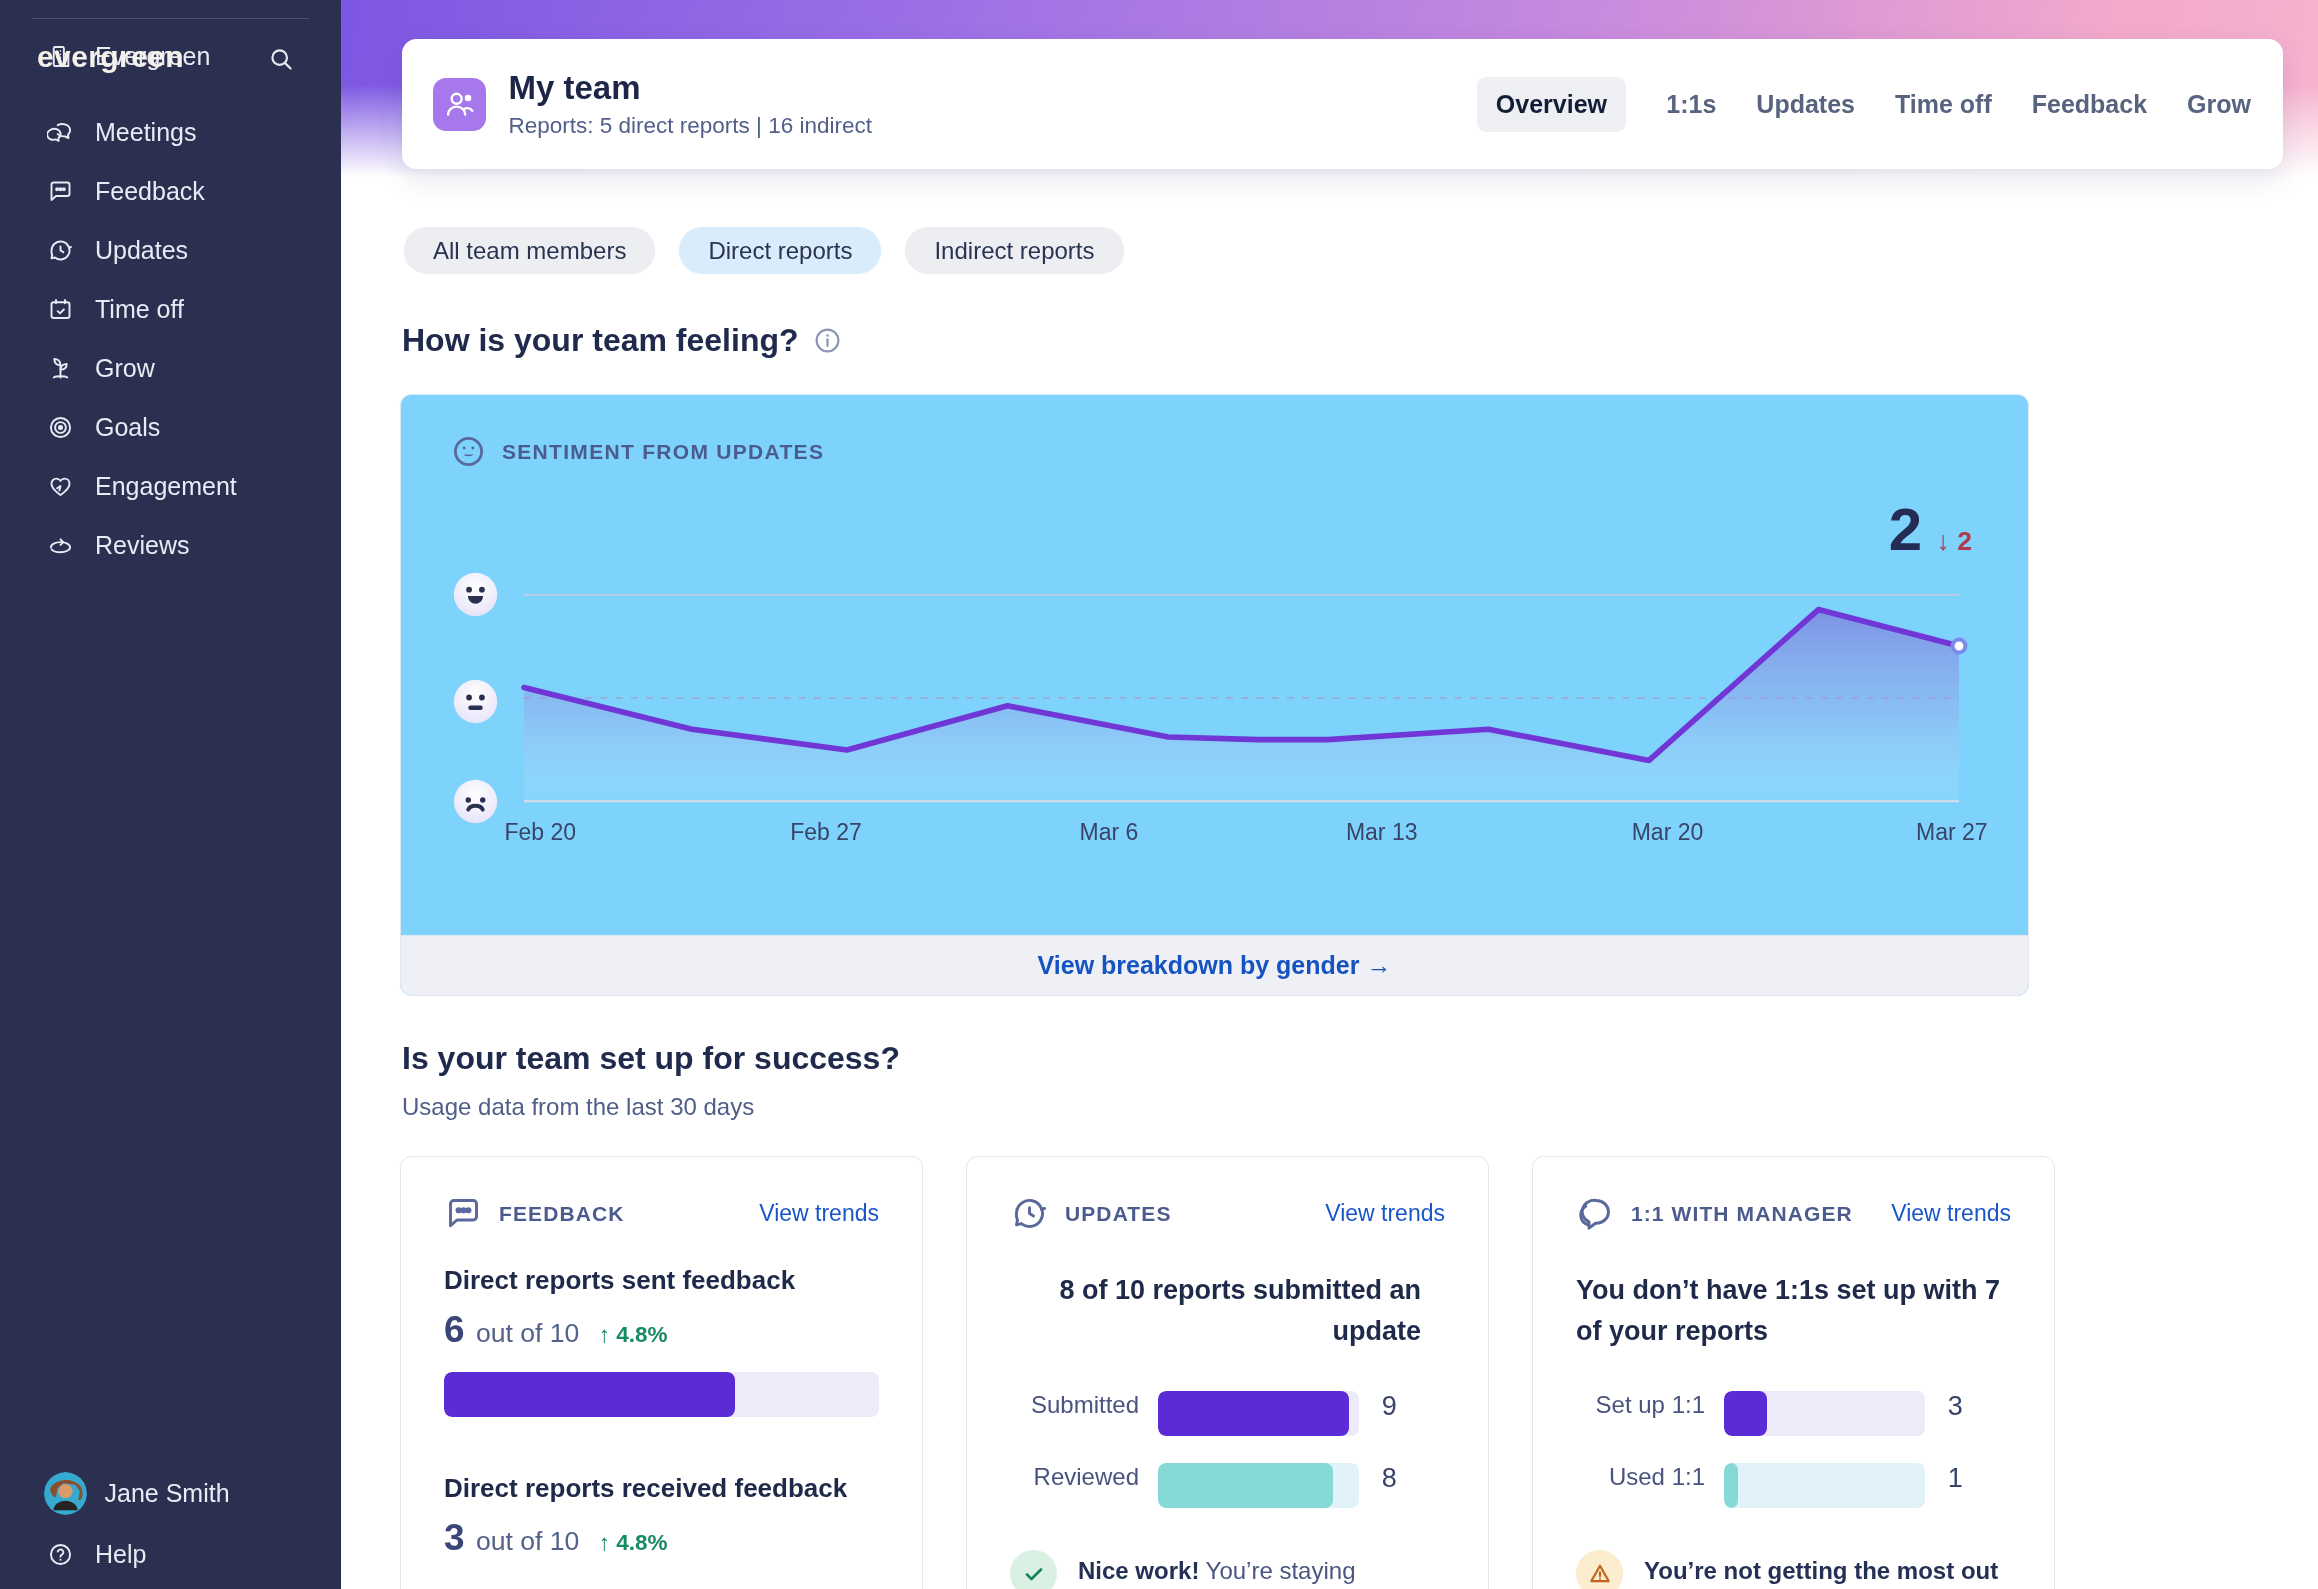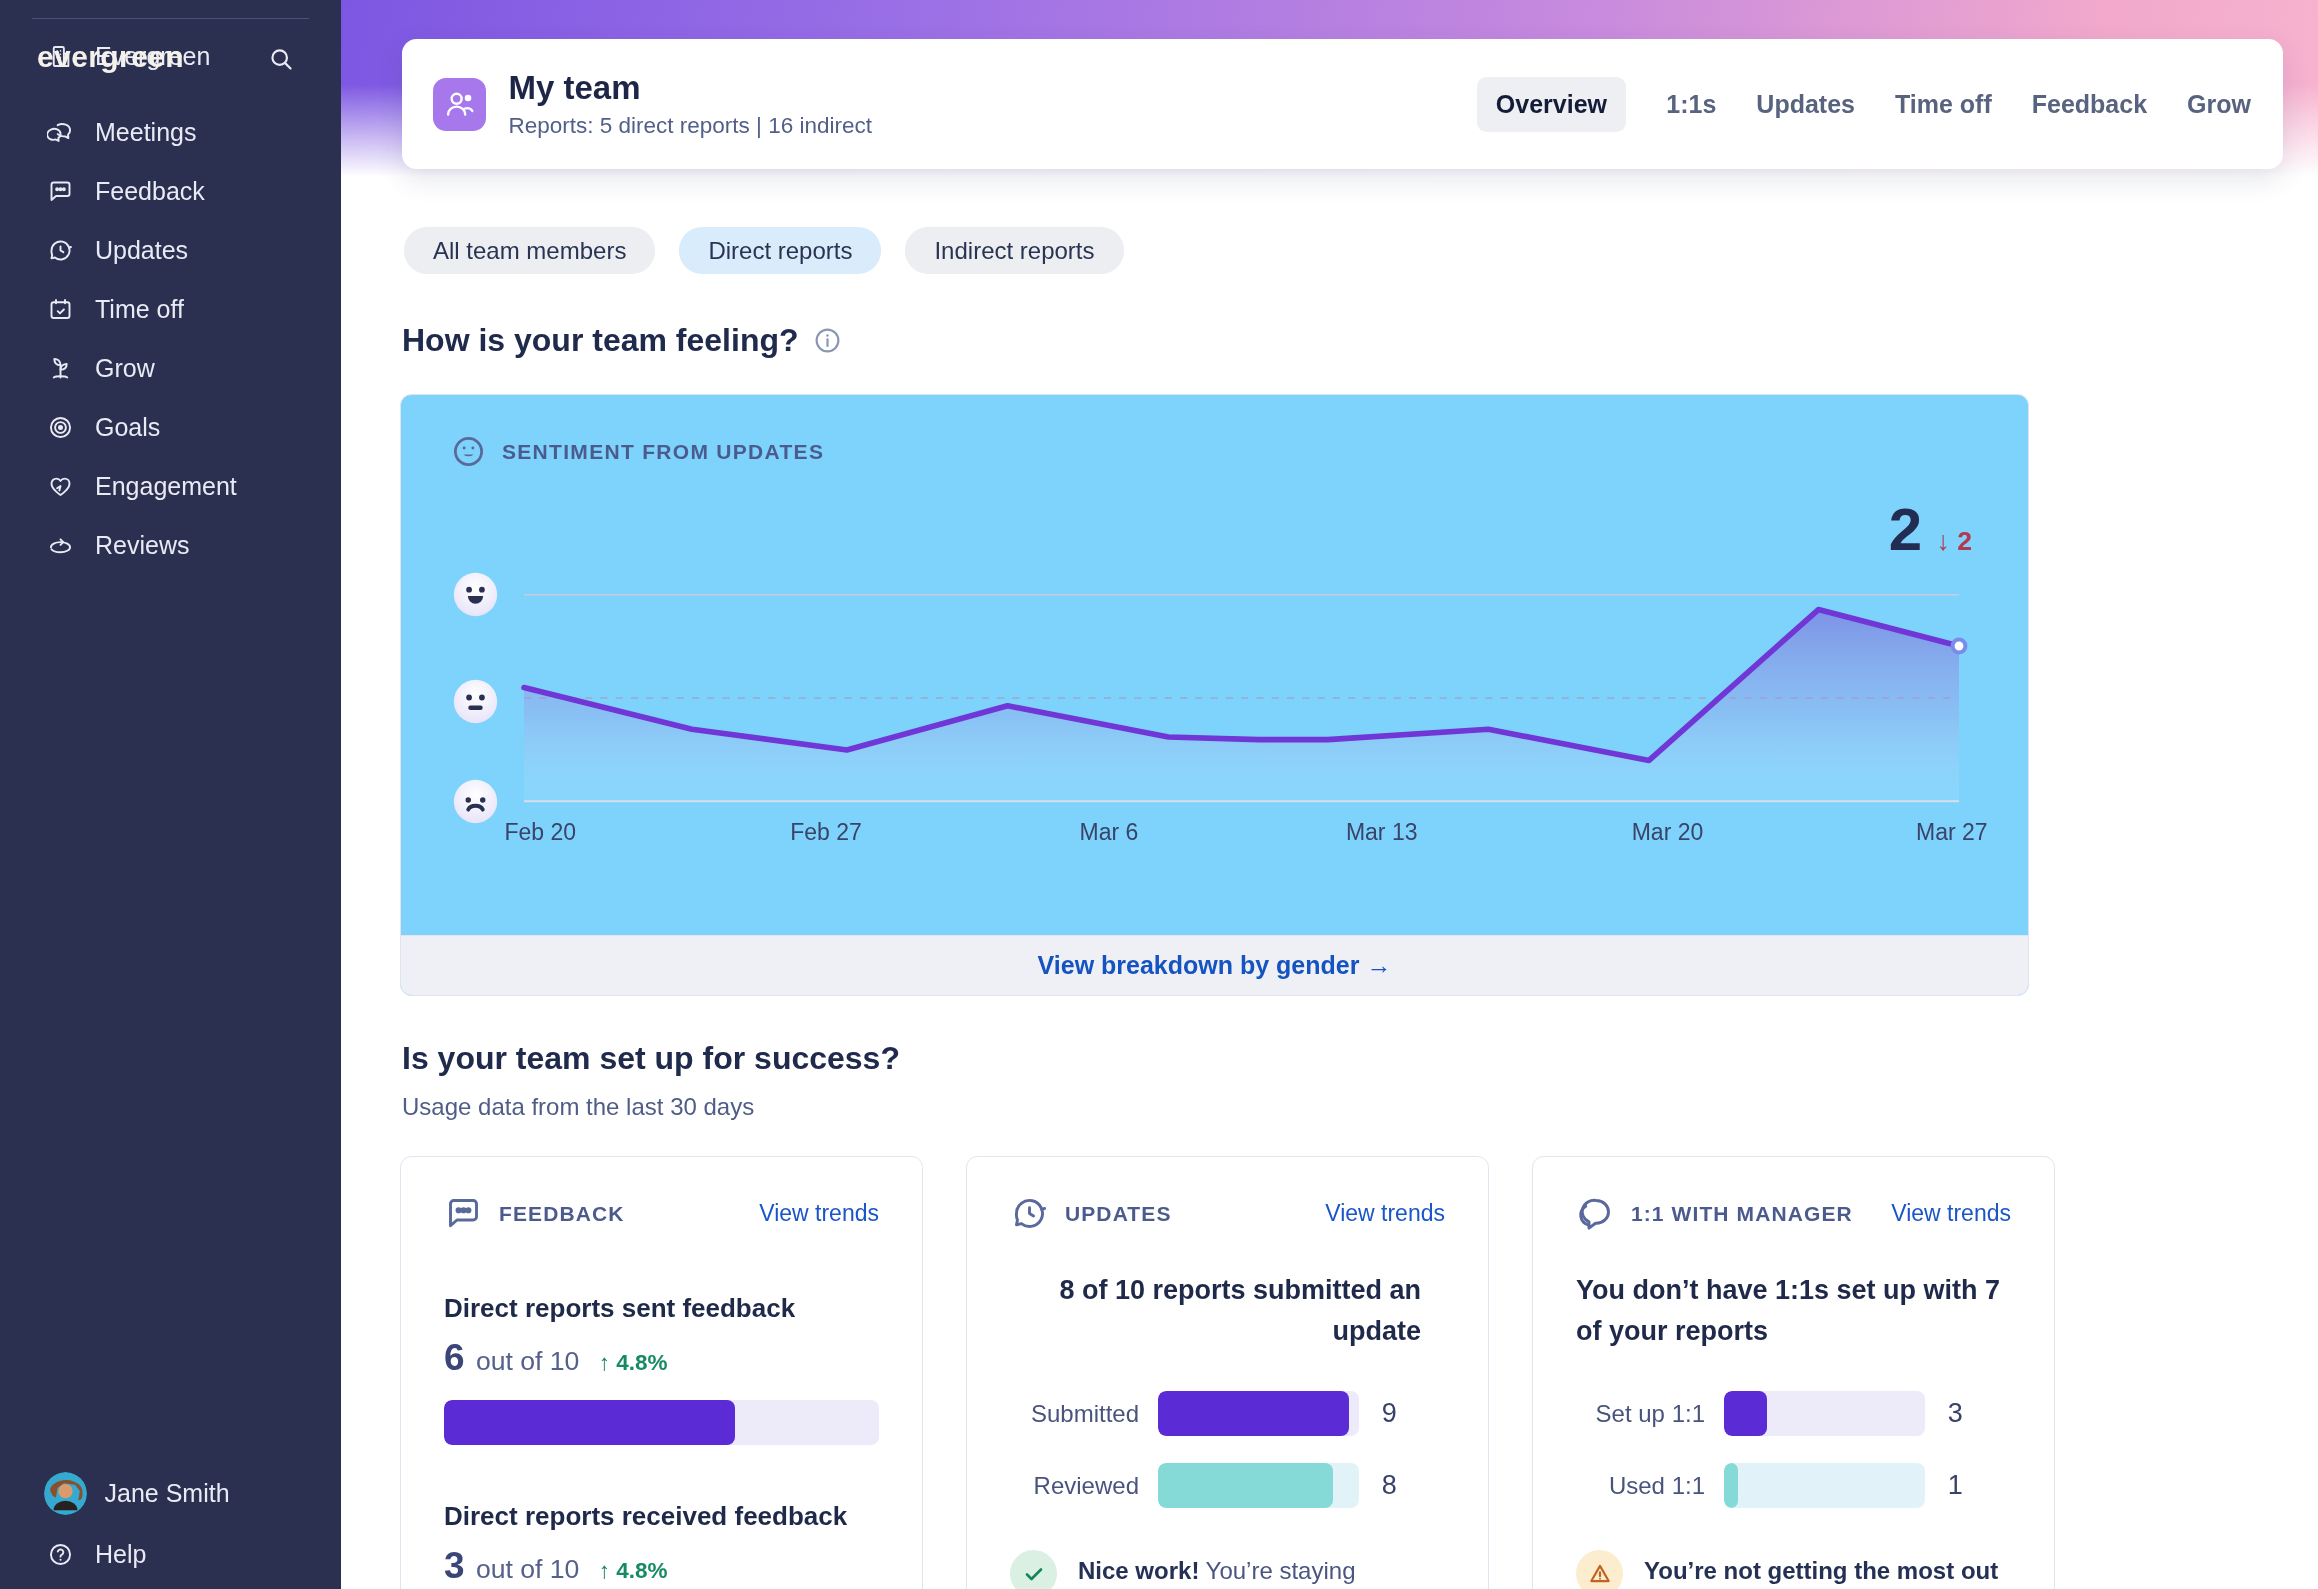--- a/index.html
+++ b/index.html
@@ -78,33 +78,33 @@
   .sub-note { position:absolute; left:61px; top:1093px; font-size:24px; color:#4f5d87; }
 
   
   .cards-row { position:absolute; left:59px; top:1156px; display:flex; gap:43px; }
   .s-card { width:523px; height:612px; background:#fff; border:1.6px solid #e2e5f0;
             border-radius:11.3px; padding:37px 43px; }
   .s-head { display:flex; align-items:center; }
   .s-head .ic { width:39px; height:39px; display:flex; flex:0 0 auto; }
   .s-cap { margin-left:16px; font-size:21px; font-weight:700; letter-spacing:1.1px; color:#4c5b8e; }
   .trends { margin-left:auto; font-size:23px; color:#1a56c9; cursor:pointer; white-space:nowrap; }
-  .metric-label { margin-top:60px; font-size:26px; font-weight:700; color:#1f2949; }
+  .metric-label { margin-top:32px; font-size:26px; font-weight:700; color:#1f2949; }
   .metric-row { margin-top:13px; display:flex; align-items:baseline; }
   .m-val { font-size:37px; font-weight:700; color:#3a4677; }
   .m-of { font-size:26.6px; color:#55618c; margin-left:11.3px; }
   .m-delta { font-size:22.5px; font-weight:600; color:#168a62; margin-left:19.3px; }
   .progress { margin-top:21px; height:45px; border-radius:8px; overflow:hidden; }
   .progress .fill { height:100%; border-radius:8px; }
   .purple-track { background:#edeafa; } .purple { background:#5b2bd5; }
   .teal-track { background:#e1f3f9; } .teal { background:#85d9d6; }
   .metric-label.second { margin-top:56px; }
   .s-heading { margin-top:37px; font-size:27px; font-weight:700; color:#1f2949; line-height:1.5; }
   .hbars { margin-top:40px; }
-  .hbar-row { display:flex; align-items:center; margin-top:27px; }
+  .hbar-row { display:flex; align-items:flex-start; margin-top:27px; }
   .hbar-row:first-child { margin-top:0; }
   .hbar-label { width:129px; text-align:right; font-size:24px; color:#49547e; flex:0 0 auto; }
   .hbar-track { width:201px; height:45px; border-radius:8px; margin-left:19.3px; overflow:hidden; }
   .hbar-fill { height:100%; border-radius:8px; }
   .hbar-val { margin-left:22.5px; font-size:27px; color:#39426b; }
   .note { margin-top:42px; display:flex; }
   .note-ic { width:47px; height:47px; border-radius:50%; flex:0 0 auto;
              display:flex; align-items:center; justify-content:center; }
   .green-bg { background:#d9f0e3; } .yellow-bg { background:#fbedcd; }
   .note-text { margin-left:21px; font-size:24px; line-height:1.75; color:#4a5680; }

